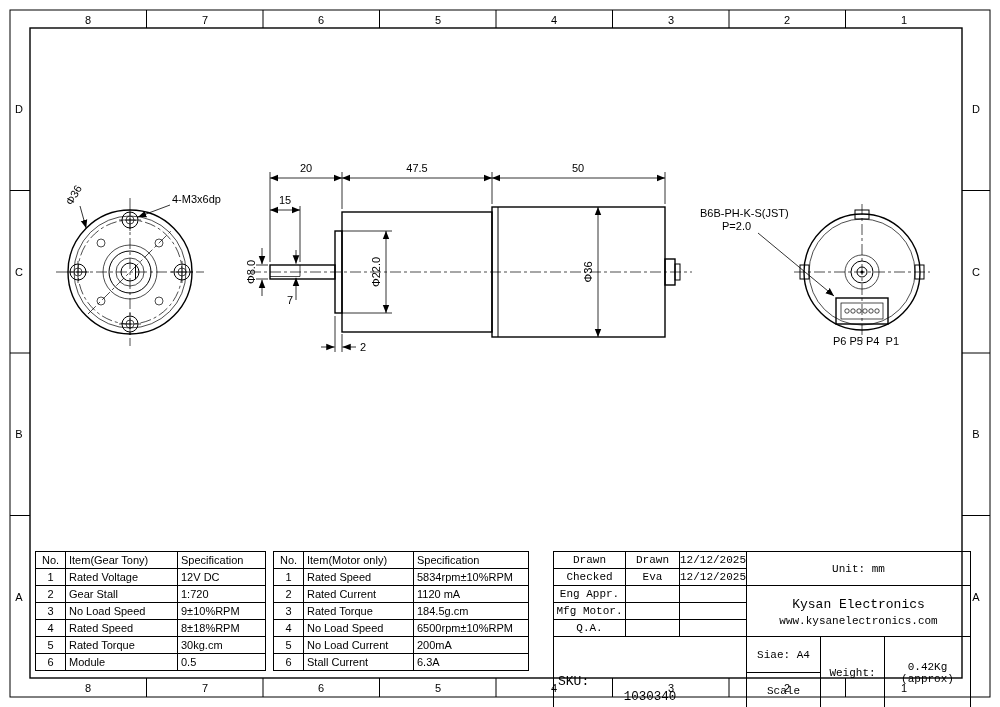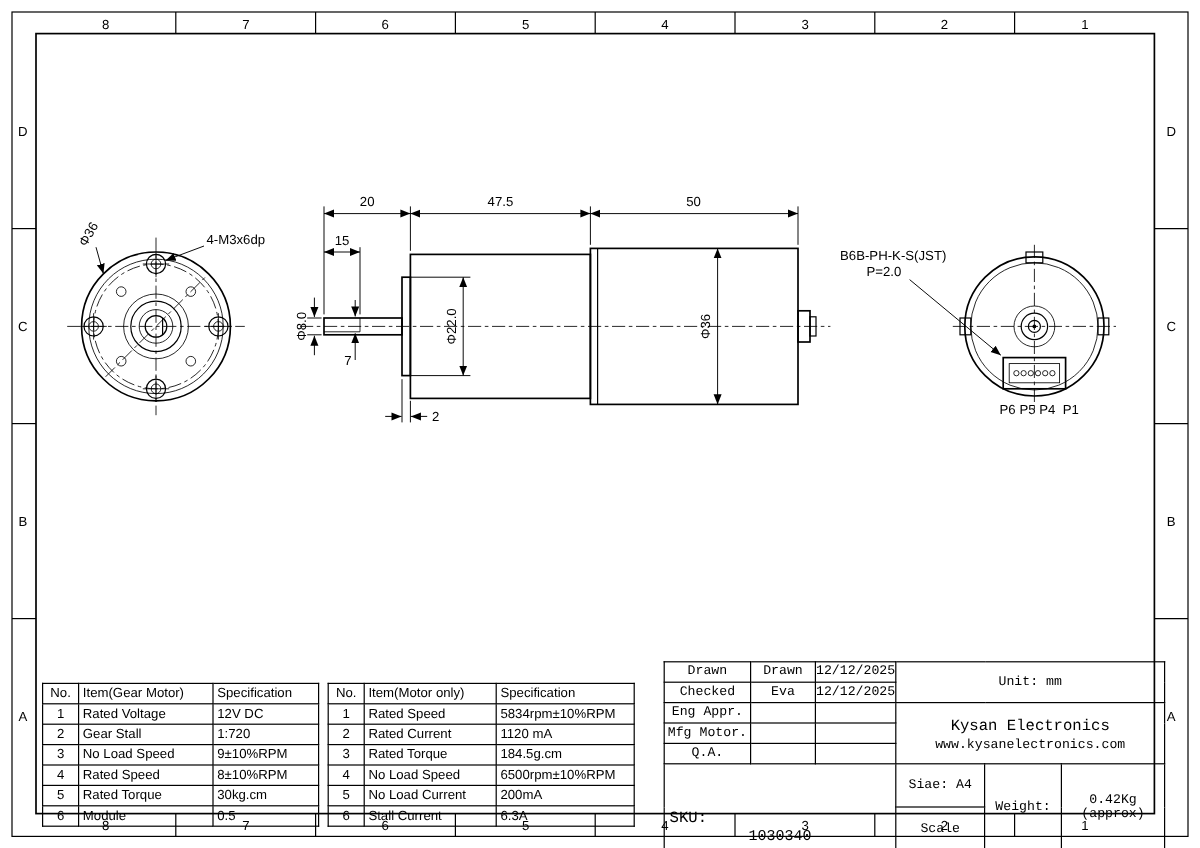--- a/index.html
+++ b/index.html
@@ -11,21 +11,21 @@
   .s-med{stroke:#000;stroke-width:1;fill:none;}
   .s-thin{stroke:#000;stroke-width:0.7;fill:none;}
   .s-center{stroke:#000;stroke-width:0.7;fill:none;stroke-dasharray:11 3 3 3;}
   .s-dim{stroke:#000;stroke-width:0.8;fill:none;}
   .t-dim{font-size:11px;fill:#000;}
   .t-grid{font-size:11px;fill:#000;}
   .pins-text{white-space:pre;font-size:11px;fill:#000;}
   svg text{font-family:"Liberation Sans",sans-serif;}
 
   
-  .spec-table{position:absolute;margin-top:18px;}
+  .spec-table{position:absolute;}
   .spec-table table{border-collapse:collapse;table-layout:fixed;}
   .spec-table th,.spec-table td{border:1px solid #000;height:16px;font-size:11px;font-weight:normal;
     text-align:left;padding:0 2px 0 3px;white-space:nowrap;overflow:hidden;}
   .spec-table .ac{text-align:center;padding:0;}
 
   
   .title-block{position:absolute;left:553px;top:551px;}
   .title-block table{border-collapse:collapse;table-layout:fixed;font-family:Liberation Mono, monospace;}
   .title-block td{border:1px solid #000;font-size:11px;text-align:center;vertical-align:middle;padding:0;overflow:hidden;height:16px;}
   .title-block tr.r18 td{height:17px;}
@@ -281,42 +281,42 @@
 <div class="spec-table" style="left:35px;top:551px;">
   <table>
     <colgroup>
           <col style="width:30px">
           <col style="width:112px">
           <col style="width:88px">
         </colgroup>
     <tbody>
           <tr>
       <th class="ac">No.</th>
-      <th>Item(Gear Motor)</th>
+      <th>Item(Gear Tony)</th>
       <th>Specification</th>
     </tr>
     <tr>
       <td class="ac">1</td>
       <td>Rated Voltage</td>
       <td>12V DC</td>
     </tr>
     <tr>
       <td class="ac">2</td>
       <td>Gear Stall</td>
       <td>1:720</td>
     </tr>
     <tr>
       <td class="ac">3</td>
       <td>No Load Speed</td>
       <td>9±10%RPM</td>
     </tr>
     <tr>
       <td class="ac">4</td>
       <td>Rated Speed</td>
-      <td>8±10%RPM</td>
+      <td>8±18%RPM</td>
     </tr>
     <tr>
       <td class="ac">5</td>
       <td>Rated Torque</td>
       <td>30kg.cm</td>
     </tr>
     <tr>
       <td class="ac">6</td>
       <td>Module</td>
       <td>0.5</td>

